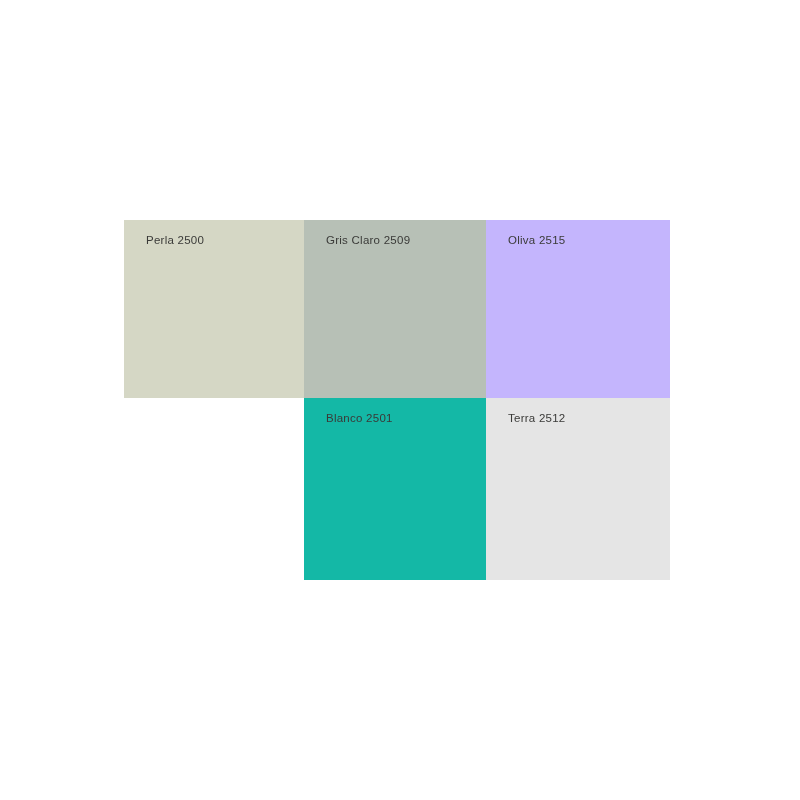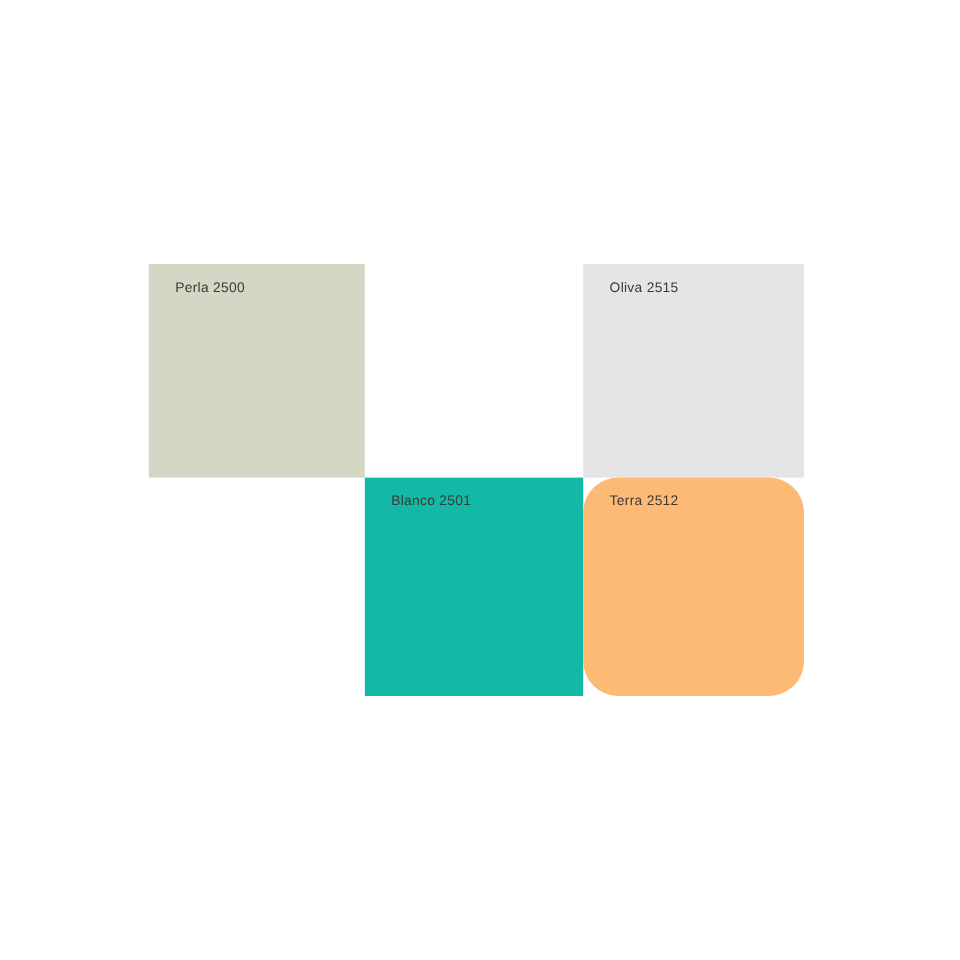--- a/index.html
+++ b/index.html
@@ -56,26 +56,29 @@
 </style>
 </head>
 <body style="background: rgb(255, 255, 255);">
 
 <div id="palette-canvas">
 
   <div class="swatch sw-r1 sw-c1" style="background-color: rgb(213, 215, 197);">
     <span class="swatch-label" style="color: rgb(58, 58, 56);">Perla 2500</span>
   </div>
 
+  <div class="swatch sw-r1 sw-c2" style="background-color: rgb(183, 192, 182);">
+    <span class="swatch-label" style="color: rgb(58, 58, 56);">Gris Claro 2509</span>
+  </div>
 
-  <div class="swatch sw-r1 sw-c3" style="background-color: #e5e5e5;">
+  <div class="swatch sw-r1 sw-c3" style="background-color: #c4b5fd;">
     <span class="swatch-label" style="color: rgb(58, 58, 56);">Oliva 2515</span>
   </div>
 
   <div class="swatch sw-r2 sw-c2" style="background-color: #14b8a6;">
     <span class="swatch-label" style="color: rgb(58, 58, 56);">Blanco 2501</span>
   </div>
 
-  <div class="swatch sw-r2 sw-c3" style="background-color: #fdba74; border-radius: 29px;">
+  <div class="swatch sw-r2 sw-c3" style="background-color: #e5e5e5;">
     <span class="swatch-label" style="color: rgb(58, 58, 56);">Terra 2512</span>
   </div>
 
 </div>
 
 </body></html>

